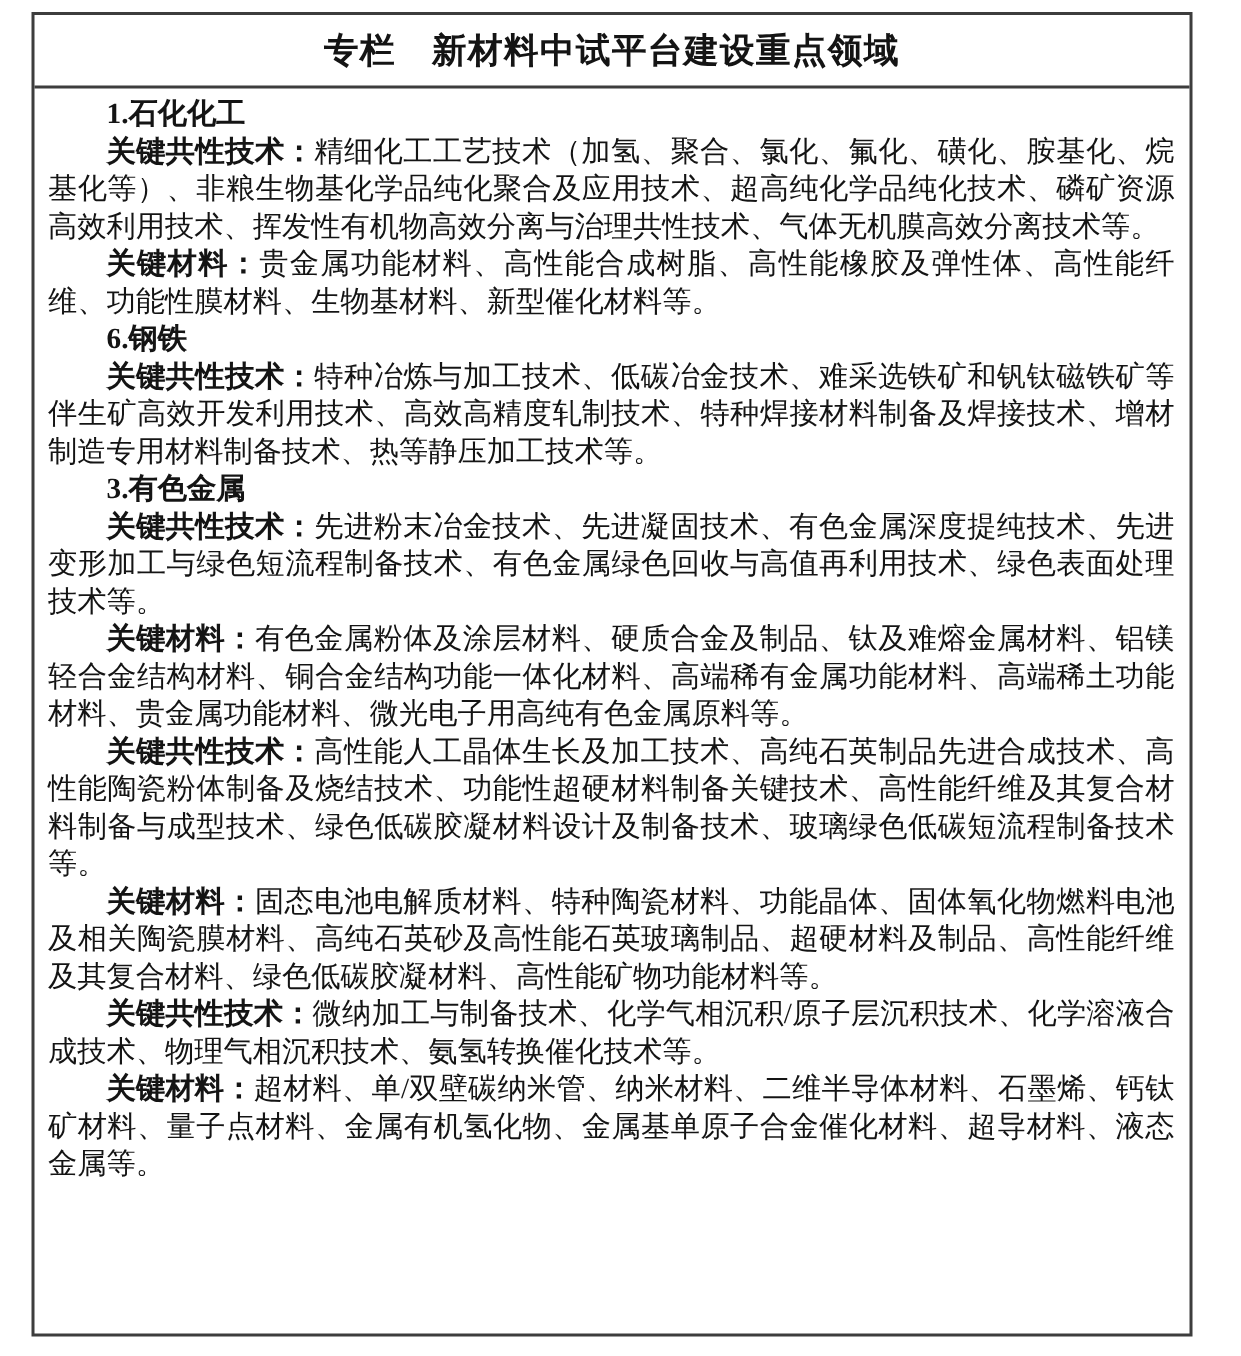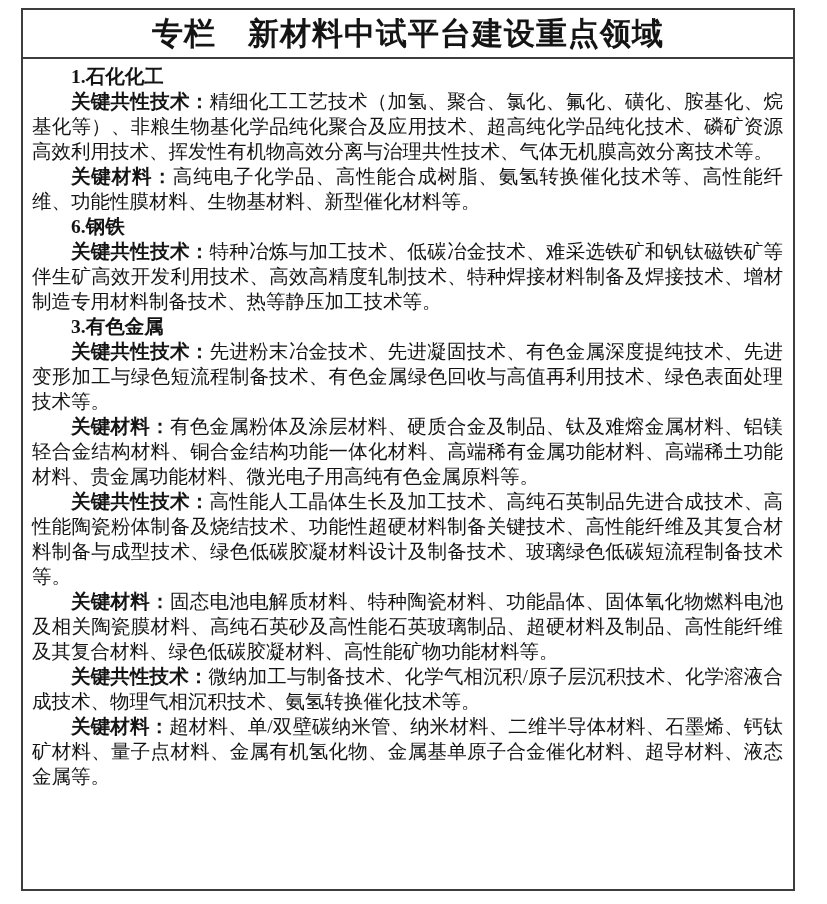--- a/index.html
+++ b/index.html
@@ -31,21 +31,21 @@
   .box-header {
     height: 49px;
     border-bottom: 2px solid #3d3d3d;
     display: flex;
     align-items: center;
     justify-content: center;
     box-sizing: border-box;
   }
   .box-title {
     margin: 0;
-    font-size: 31px;
+    font-size: 23px;
     font-weight: bold;
     letter-spacing: 1px;
     white-space: pre;
   }
   .box-body {
     padding: 5px 10px 0 9px;
     font-size: 19.5px;
     line-height: 25px;
     text-align: justify;
   }
@@ -71,21 +71,21 @@
 <div class="page">
   <div class="callout-box">
     <div class="box-header">
       <h1 class="box-title">专栏　新材料中试平台建设重点领域</h1>
     </div>
     <div class="box-body">
 
       <section>
         <h2 class="section-heading">1.石化化工</h2>
         <p class="section-paragraph"><span class="paragraph-label">关键共性技术：</span><span>精细化工工艺技术（加氢、聚合、氯化、氟化、磺化、胺基化、烷基化等）、非粮生物基化学品纯化聚合及应用技术、超高纯化学品纯化技术、磷矿资源高效利用技术、挥发性有机物高效分离与治理共性技术、气体无机膜高效分离技术等。</span></p>
-        <p class="section-paragraph"><span class="paragraph-label">关键材料：</span><span>高纯电子化学品、高性能合成树脂、氨氢转换催化技术等、高性能纤维、功能性膜材料、生物基材料、新型催化材料等。</span></p>
+        <p class="section-paragraph"><span class="paragraph-label">关键材料：</span><span>贵金属功能材料、高性能合成树脂、高性能橡胶及弹性体、高性能纤维、功能性膜材料、生物基材料、新型催化材料等。</span></p>
       </section>
 
       <section>
         <h2 class="section-heading">6.钢铁</h2>
         <p class="section-paragraph"><span class="paragraph-label">关键共性技术：</span><span>特种冶炼与加工技术、低碳冶金技术、难采选铁矿和钒钛磁铁矿等伴生矿高效开发利用技术、高效高精度轧制技术、特种焊接材料制备及焊接技术、增材制造专用材料制备技术、热等静压加工技术等。</span></p>
       </section>
 
       <section>
         <h2 class="section-heading">3.有色金属</h2>
         <p class="section-paragraph"><span class="paragraph-label">关键共性技术：</span><span>先进粉末冶金技术、先进凝固技术、有色金属深度提纯技术、先进变形加工与绿色短流程制备技术、有色金属绿色回收与高值再利用技术、绿色表面处理技术等。</span></p>

